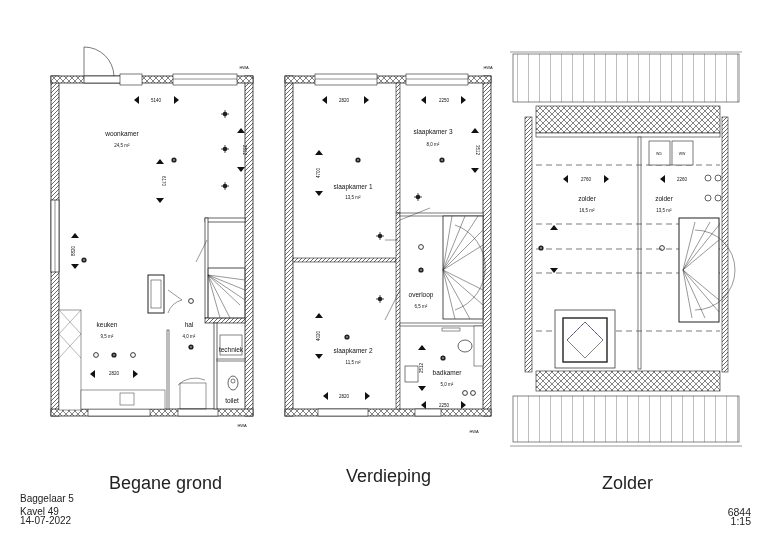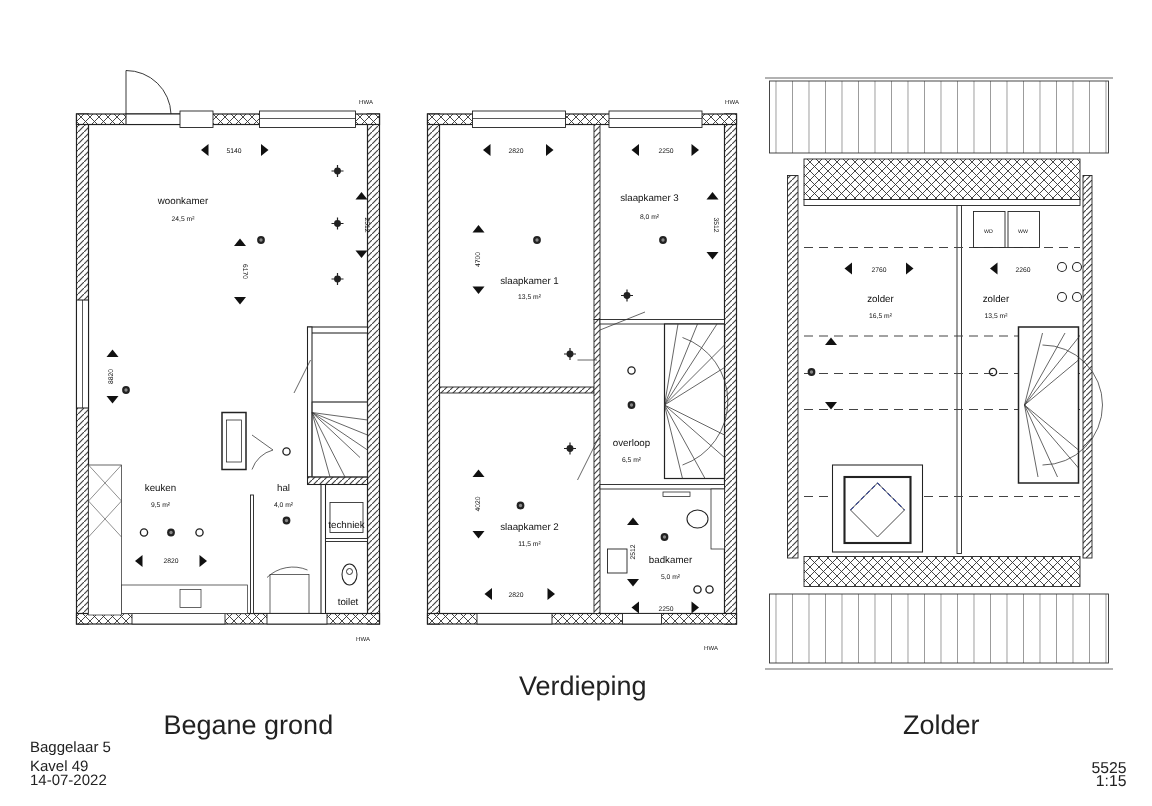--- a/index.html
+++ b/index.html
@@ -281,20 +281,20 @@
       <text x="587" y="212" font-size="4.5" text-anchor="middle">16,5 m²</text>
       <text x="664" y="201" font-size="6.5" text-anchor="middle">zolder</text>
       <text x="664" y="212" font-size="4.5" text-anchor="middle">13,5 m²</text>
       <text x="659" y="155" font-size="3.5" text-anchor="middle">WD</text>
       <text x="682" y="155" font-size="3.5" text-anchor="middle">WW</text>
     </g>
   </g>
 </svg>
 
 <div class="floor-title" style="left:109px;top:473px;">Begane grond</div>
-<div class="floor-title" style="left:346px;top:447px;">Verdieping</div>
+<div class="floor-title" style="left:346px;top:466px;">Verdieping</div>
 <div class="floor-title" style="left:602px;top:473px;">Zolder</div>
 
 <div class="meta" style="left:20px;top:494px;">Baggelaar 5</div>
 <div class="meta" style="left:20px;top:507px;">Kavel 49</div>
 <div class="meta" style="left:20px;top:516px;">14-07-2022</div>
-<div class="meta-r" style="right:17px;top:507px;">5525</div>
+<div class="meta-r" style="right:17px;top:507px;">6844</div>
 <div class="meta-r" style="right:17px;top:516px;">1:15</div>
 
 </body></html>

